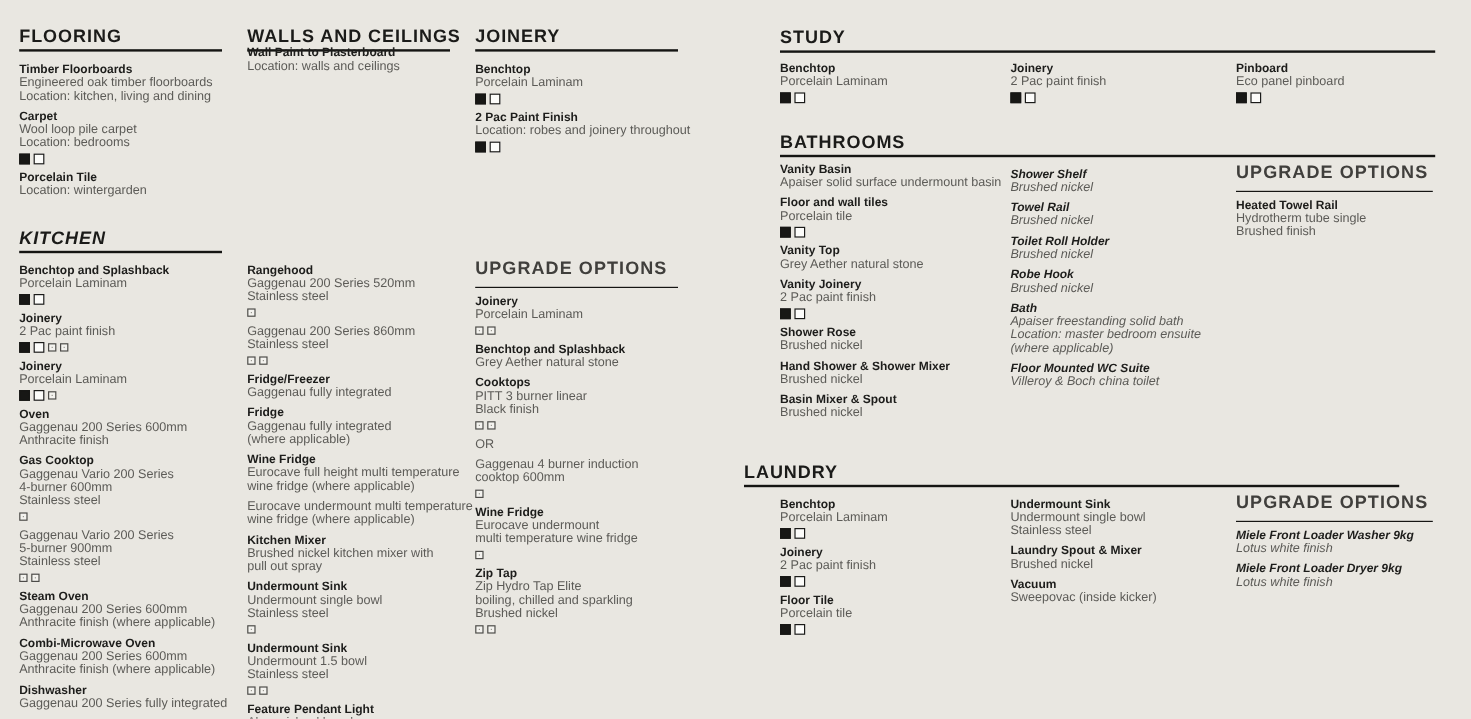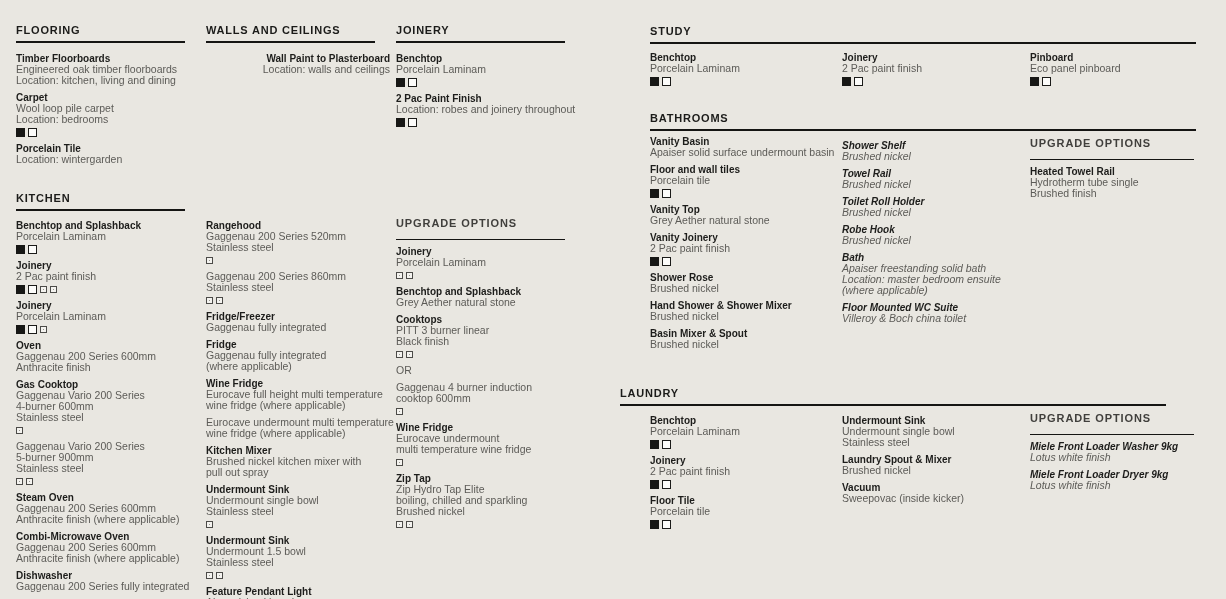--- a/index.html
+++ b/index.html
@@ -4,21 +4,21 @@
 <style>
   html,body{margin:0;padding:0;}
   body{
     width:1226px;height:599px;position:relative;overflow:hidden;
     background:#e9e7e1;
     font-family:"Liberation Sans","DejaVu Sans",sans-serif;
     -webkit-font-smoothing:antialiased;
   }
   .sec-header{position:absolute;}
   .sec-title{
-    font-size:11px;font-weight:bold;letter-spacing:.8px;
+    font-size:15px;font-weight:bold;letter-spacing:.8px;
     color:#1b1b19;line-height:13px;white-space:nowrap;
   }
   .sec-header.sub .sec-title{font-weight:bold;color:#403f3c;letter-spacing:.9px;}
   .sec-line{height:2px;background:#151513;margin-top:4px;}
   .sec-header.sub .sec-line{height:1px;margin-top:9px;}
   .col{position:absolute;}
   .item{margin-bottom:6px;}
   .item-title{
     font-size:10px;font-weight:bold;color:#1d1d1b;
     line-height:11px;white-space:nowrap;
@@ -58,21 +58,21 @@
       </div>
       <div class="item">
         <div class="item-title">Porcelain Tile</div>
         <div class="item-line">Location: wintergarden</div>
       </div>
     </div>
     <div class="sec-header" style="left: 206px; top: 24px; width: 169px;">
       <div class="sec-title">WALLS AND CEILINGS</div>
       <div class="sec-line"></div>
     </div>
-    <div class="col" style="left: 206px; top: 53px; width: 184px; text-align: right;">
+    <div class="col" style="left: 206px; top: 39px; width: 184px;">
       <div class="item">
         <div class="item-title">Wall Paint to Plasterboard</div>
         <div class="item-line">Location: walls and ceilings</div>
       </div>
     </div>
     <div class="sec-header" style="left: 396px; top: 24px; width: 169px;">
       <div class="sec-title">JOINERY</div>
       <div class="sec-line"></div>
     </div>
     <div class="col" style="left: 396px; top: 53px; width: 172px;">
@@ -86,21 +86,21 @@
       </div>
       <div class="item">
         <div class="item-title">2 Pac Paint Finish</div>
         <div class="item-line">Location: robes and joinery throughout</div>
         <div class="swatches">
           <span class="sw sw-filled"></span>
           <span class="sw sw-empty"></span>
         </div>
       </div>
     </div>
-    <div class="sec-header" style="left: 16px; top: 192px; width: 169px;">
+    <div class="sec-header" style="left: 16px; top: 192px; width: 169px; font-style: italic;">
       <div class="sec-title">KITCHEN</div>
       <div class="sec-line"></div>
     </div>
     <div class="col" style="left: 16px; top: 220px; width: 180px;">
       <div class="item">
         <div class="item-title">Benchtop and Splashback</div>
         <div class="item-line">Porcelain Laminam</div>
         <div class="swatches">
           <span class="sw sw-filled"></span>
           <span class="sw sw-empty"></span>

